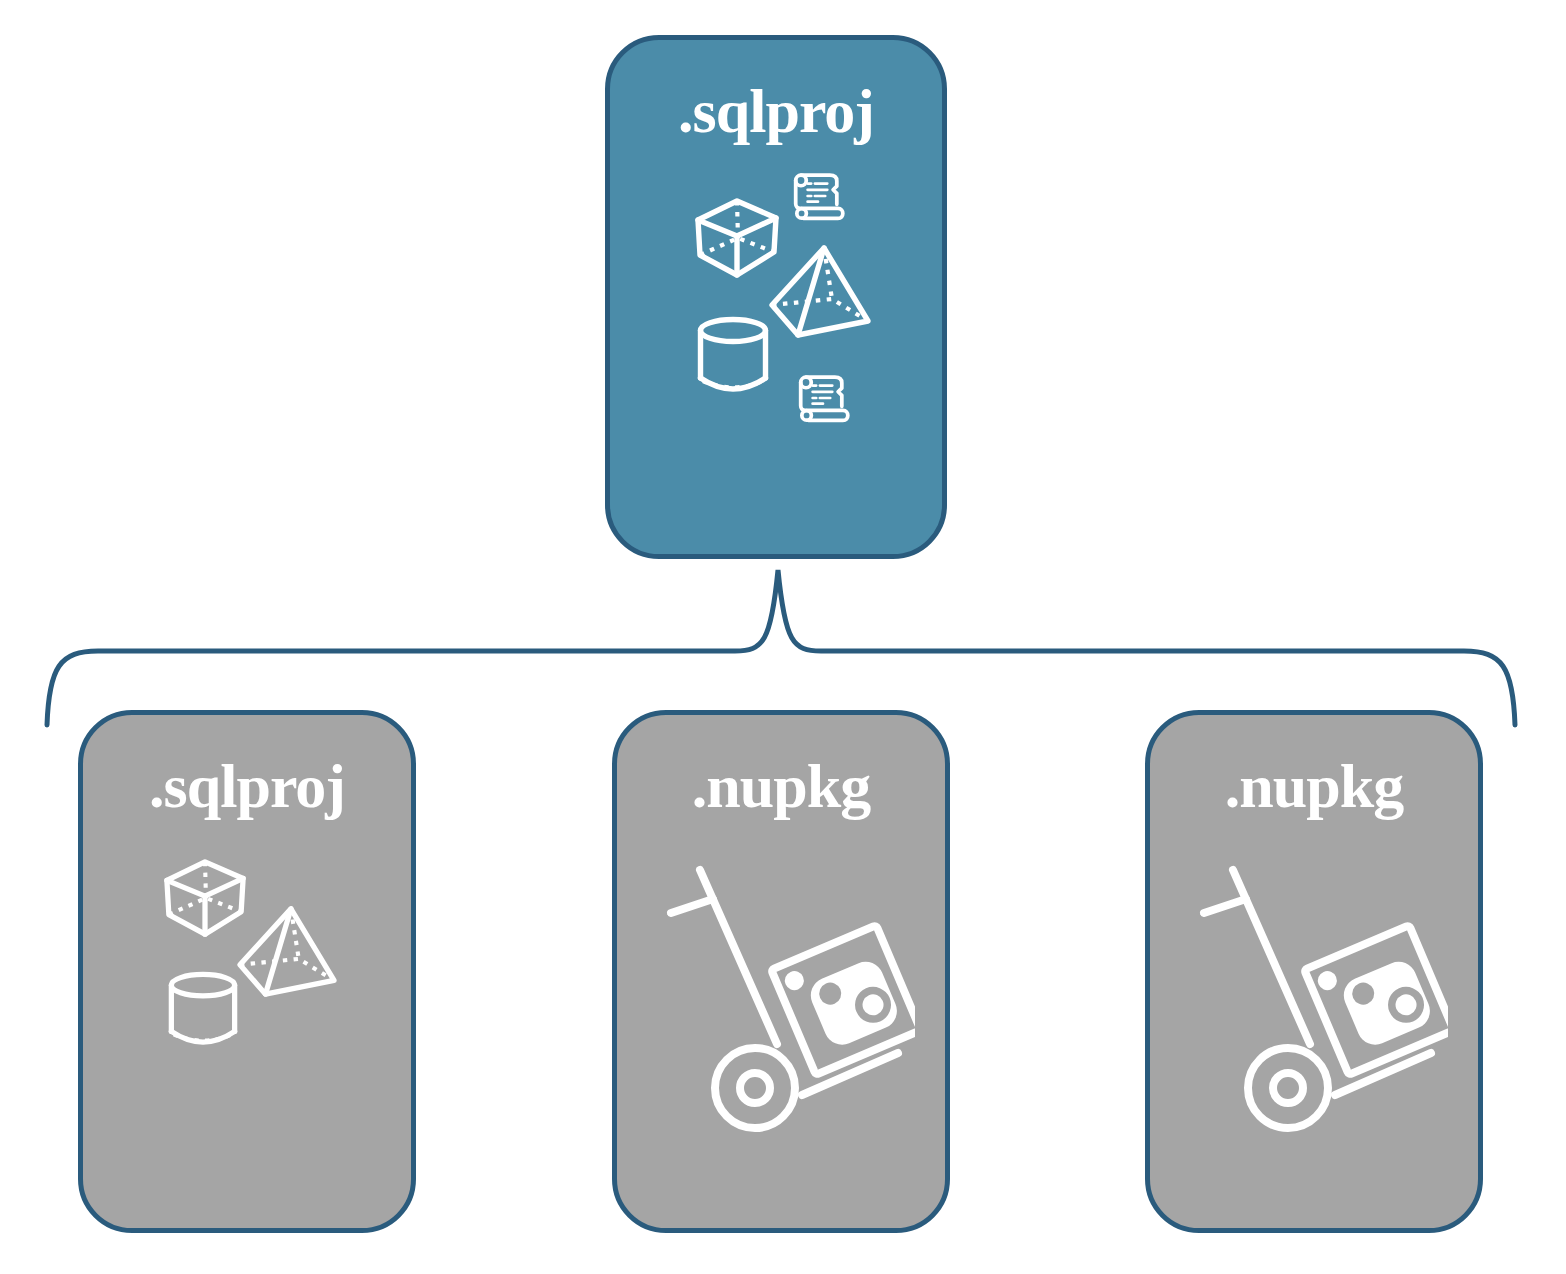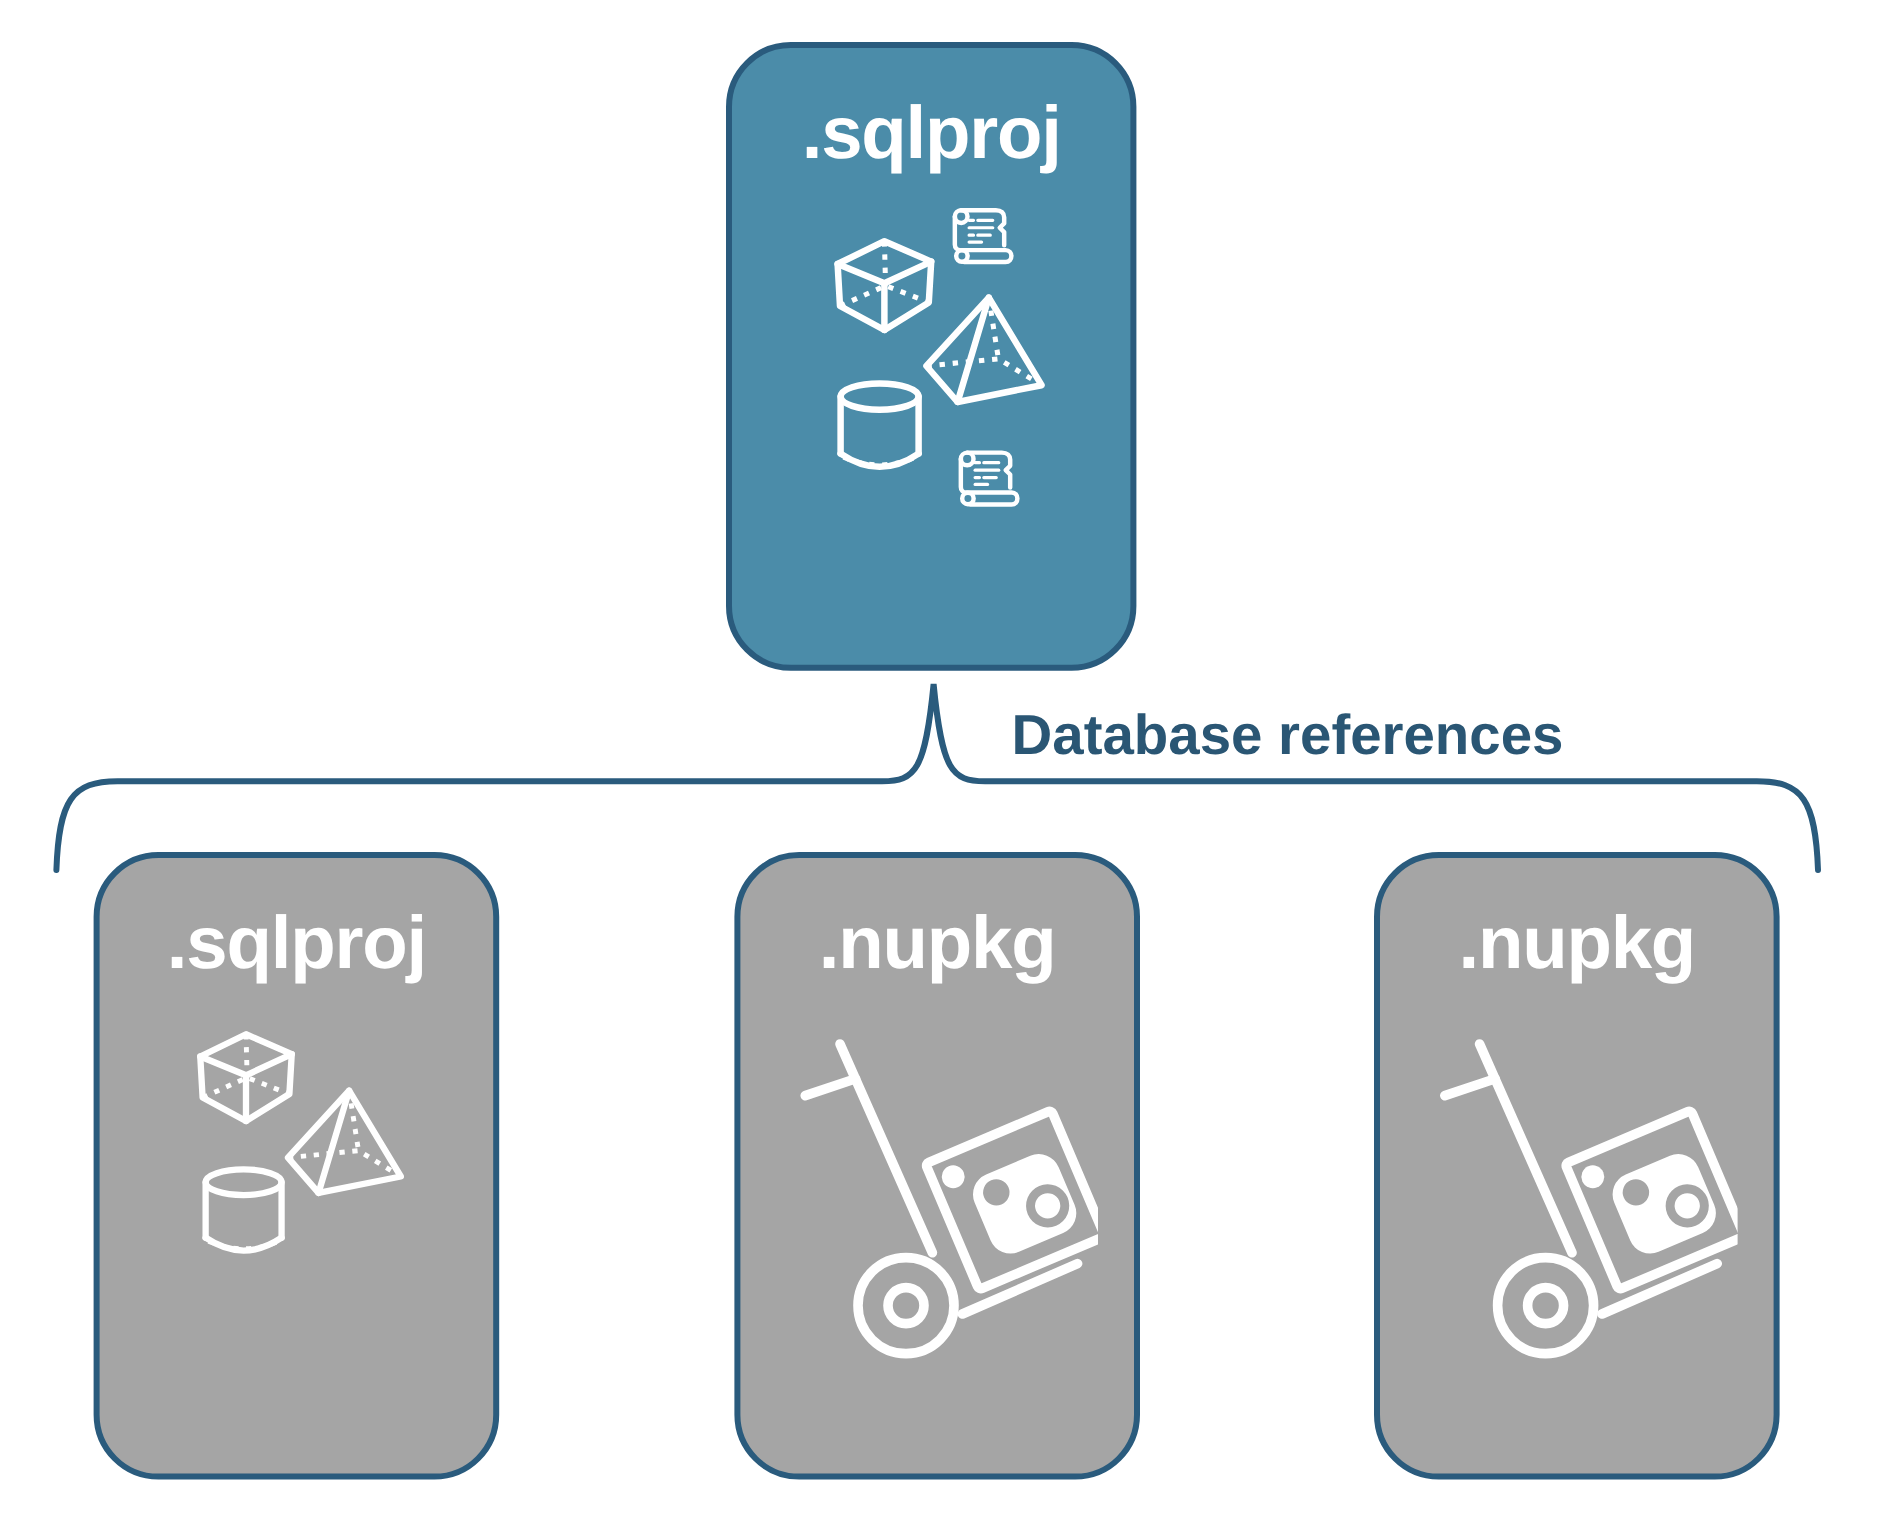--- a/index.html
+++ b/index.html
@@ -1,18 +1,18 @@
 <!DOCTYPE html>
 <html><head>
 <meta charset="utf-8">
 <style>
   html,body { margin:0; padding:0; background:#ffffff; }
   .canvas {
     position:relative; width:1566px; height:1274px; background:#ffffff;
-    font-family:Liberation Sans, sans-serif; overflow:hidden;
+    font-family:Liberation Serif, serif; overflow:hidden;
   }
   .node {
     position:absolute; box-sizing:border-box;
     border:5px solid #2A5B7D; border-radius:54px;
   }
   .node-root { left:605px; top:35px; width:342px; height:524px; background:#4B8CA9; }
   .node-child { top:710px; width:338px; height:523px; background:#A5A5A5; }
   #child-0 { left:78px; }
   #child-1 { left:612px; }
   #child-2 { left:1145px; }
@@ -124,21 +124,20 @@
       </svg>
     <svg class="icon" style="left:185px; top:330px;" width="58" height="56">
         <use href="#sym-scroll"></use>
       </svg>
   </div>
 
   <svg class="connector-svg" width="1566" height="200" viewBox="0 0 1566 200">
     <path d="M 47 185 C 49 127 60 111 98 111 L 735 111 C 763 111 771 102 778 30 C 785 102 793 111 821 111 L 1464 111 C 1502 111 1513 127 1515 185" fill="none" stroke="#2A5B7D" stroke-width="5" stroke-linecap="round"></path>
   </svg>
 
-  <div class="edge-label">Database references</div>
 
   <div class="node node-child" id="child-0">
     <div class="node-title">.sqlproj</div>
     <svg class="icon" style="left:77px; top:141px;" width="90" height="86">
         <use href="#sym-cube"></use>
       </svg>
     <svg class="icon" style="left:153px; top:189px;" width="102" height="96">
         <use href="#sym-pyramid"></use>
       </svg>
     <svg class="icon" style="left:83px; top:255px;" width="74" height="82">

